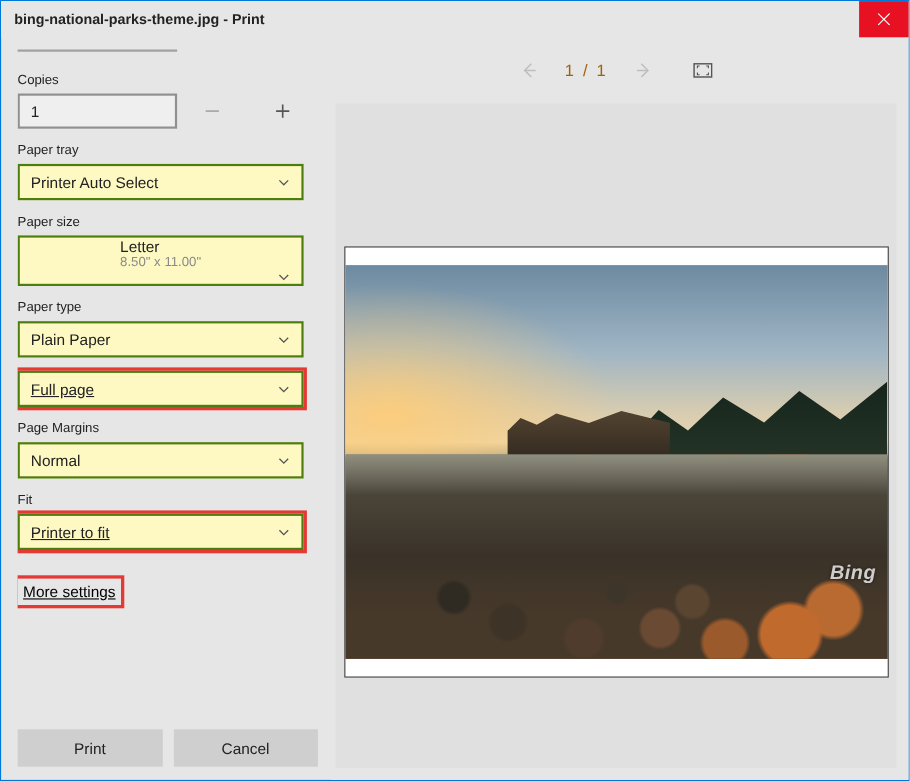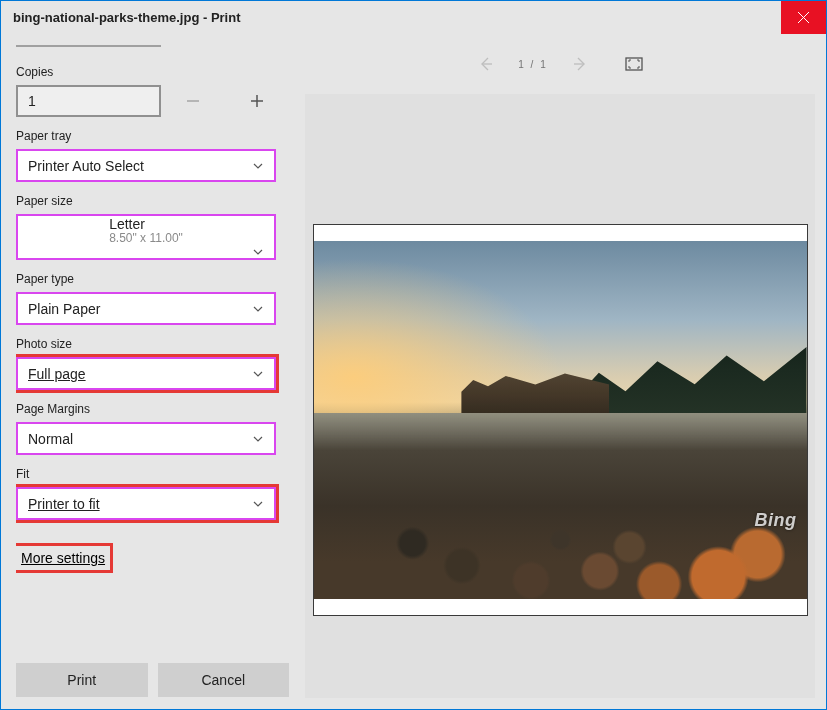--- a/index.html
+++ b/index.html
@@ -30,21 +30,21 @@
     width: 145px; height: 32px; border: 2px solid #909090; background: #efefef;
     padding: 0 10px; font-size: 14px; color: #222;
   }
   .stepper-btn {
     width: 66px; height: 32px; background: transparent; border: none; display:flex; align-items:center; justify-content:center;
     cursor: pointer; color:#888;
   }
   .stepper-btn.minus { opacity: .45; }
   .stepper-btn svg { stroke:#555; }
   .combo {
-    width: 260px; height: 33px; border: 2px solid #d946ef; background: #ffffff;
+    width: 260px; height: 33px; border: 2px solid #4d7c0f; background: #fef9c3;
     display: flex; align-items: center; justify-content: space-between; padding: 0 10px;
     cursor: pointer; font-size:14px; color:#222; position: relative;
   }
   .combo.two-line { height: 46px; flex-direction: column; }
   .combo .main { font-size: 14px; color:#222; line-height:1.15; }
   .combo .sub { font-size: 12px; color: #8a8a8a; line-height:1.15; }
   .combo .textcol { display:flex; flex-direction:column; }
   .combo .chevron { margin-left:auto; }
   .highlight-red { outline: 3px solid #e53935; outline-offset: 0px; text-decoration: underline; }
   .more-link {
@@ -59,21 +59,21 @@
     flex:1; height: 34px; border: none; background: #cfcfcf; font-size: 14px; color: #222; cursor:pointer;
   }
   .right-panel {
     flex:1; background:#e6e6e6; display:flex; flex-direction:column; padding: 0 11px 11px 4px;
   }
   .preview-toolbar {
     height: 60px; display:flex; align-items:center; justify-content:center; gap:18px; color:#666;
   }
   .nav-btn { width:28px; height:28px; display:flex; align-items:center; justify-content:center; cursor:pointer; }
   .nav-btn.disabled { opacity:.35; cursor:default; }
-  .page-indicator { font-size:10px; color:#737373; letter-spacing:2px;}
+  .page-indicator { font-size:15px; color:#a16207; letter-spacing:2px;}
   .fit-icon { width:28px; height:28px; display:flex; align-items:center; justify-content:center; cursor:pointer; margin-left:8px;}
   .preview-frame {
     flex:1; background:#e0e0e0; display:flex; align-items:stretch; justify-content:center; padding-top:130px; padding-bottom:55px;
   }
   .page {
     background:#fff; border:1px solid #3a3a3a; width: 495px; height: 392px; padding: 16px 0; display:flex; align-items:center; justify-content:center;
   }
   .photo {
     width: 100%; height: 100%; display:block;
   }
@@ -175,21 +175,20 @@
           <span class="lbl">Paper type</span>
           <div class="combo">
             <span>Plain Paper</span>
             <svg class="chevron" width="12" height="12" viewBox="0 0 12 12">
                 <polyline points="2,4 6,8 10,4" fill="none" stroke="#555" stroke-width="1.2"></polyline>
               </svg>
           </div>
         </div>
 
         <div class="section">
-          <span class="lbl">Photo size</span>
           <div class="combo highlight-red">
             <span>Full page</span>
             <svg class="chevron" width="12" height="12" viewBox="0 0 12 12">
                 <polyline points="2,4 6,8 10,4" fill="none" stroke="#555" stroke-width="1.2"></polyline>
               </svg>
           </div>
         </div>
 
         <div class="section">
           <span class="lbl">Page Margins</span>

